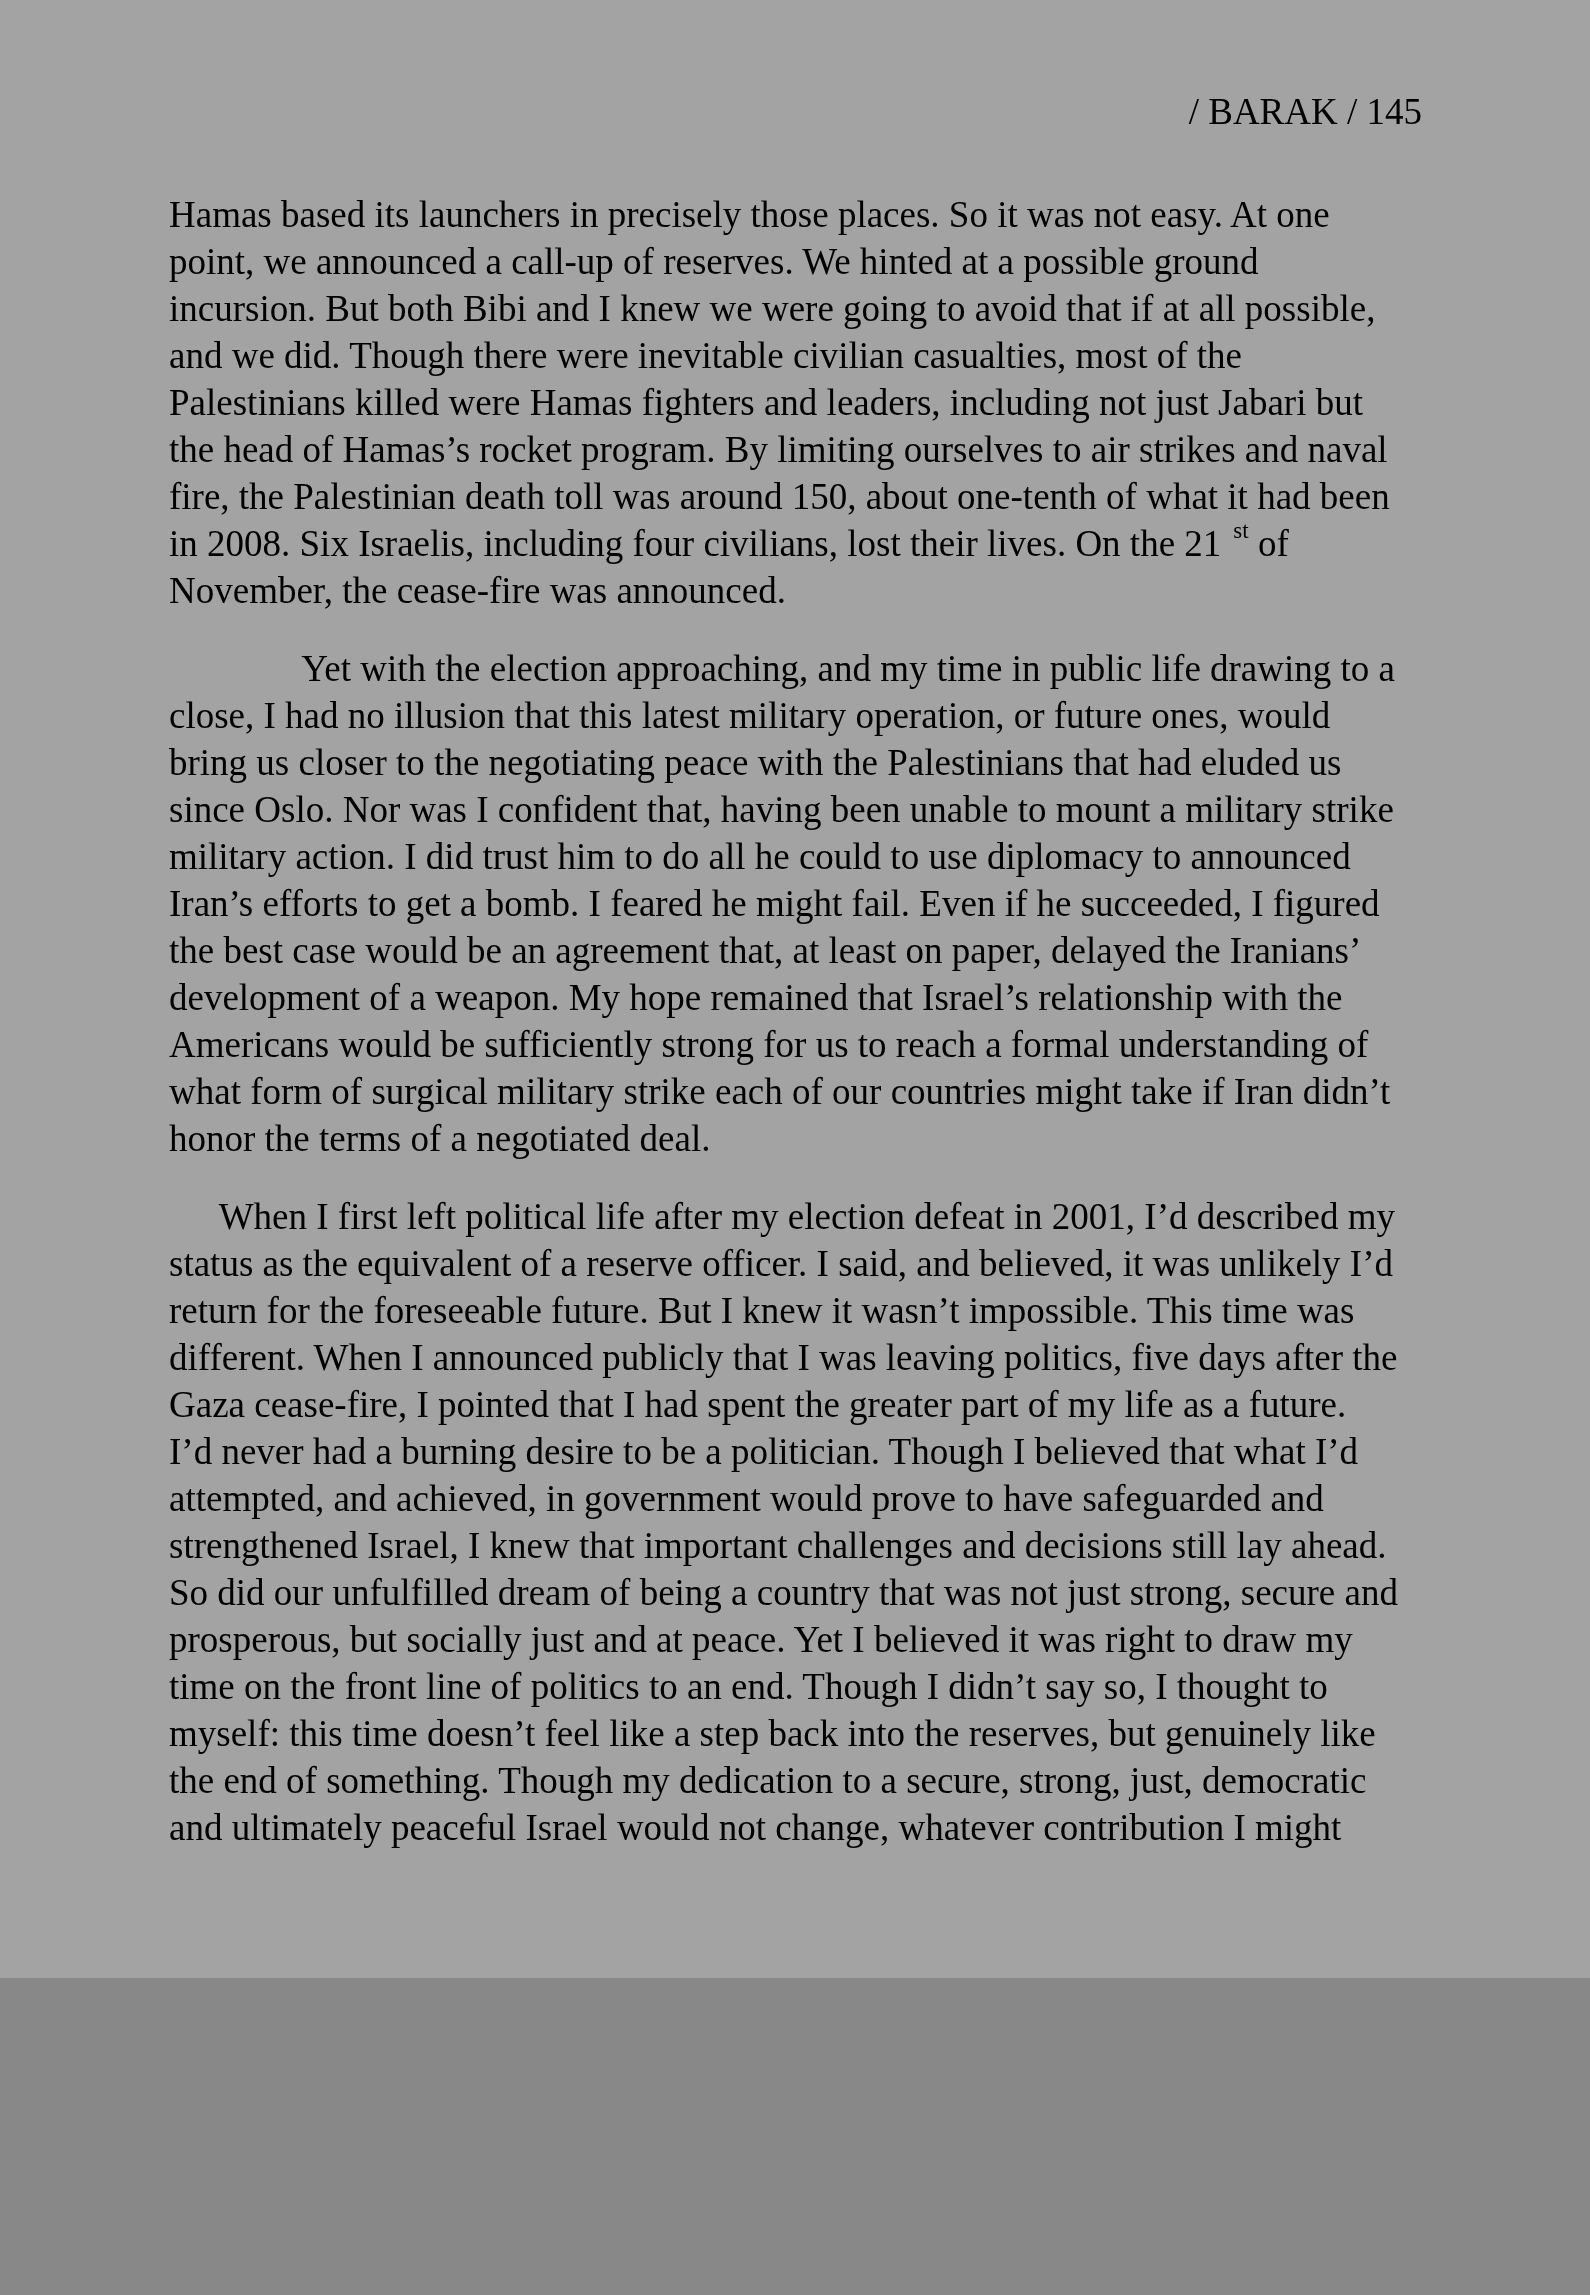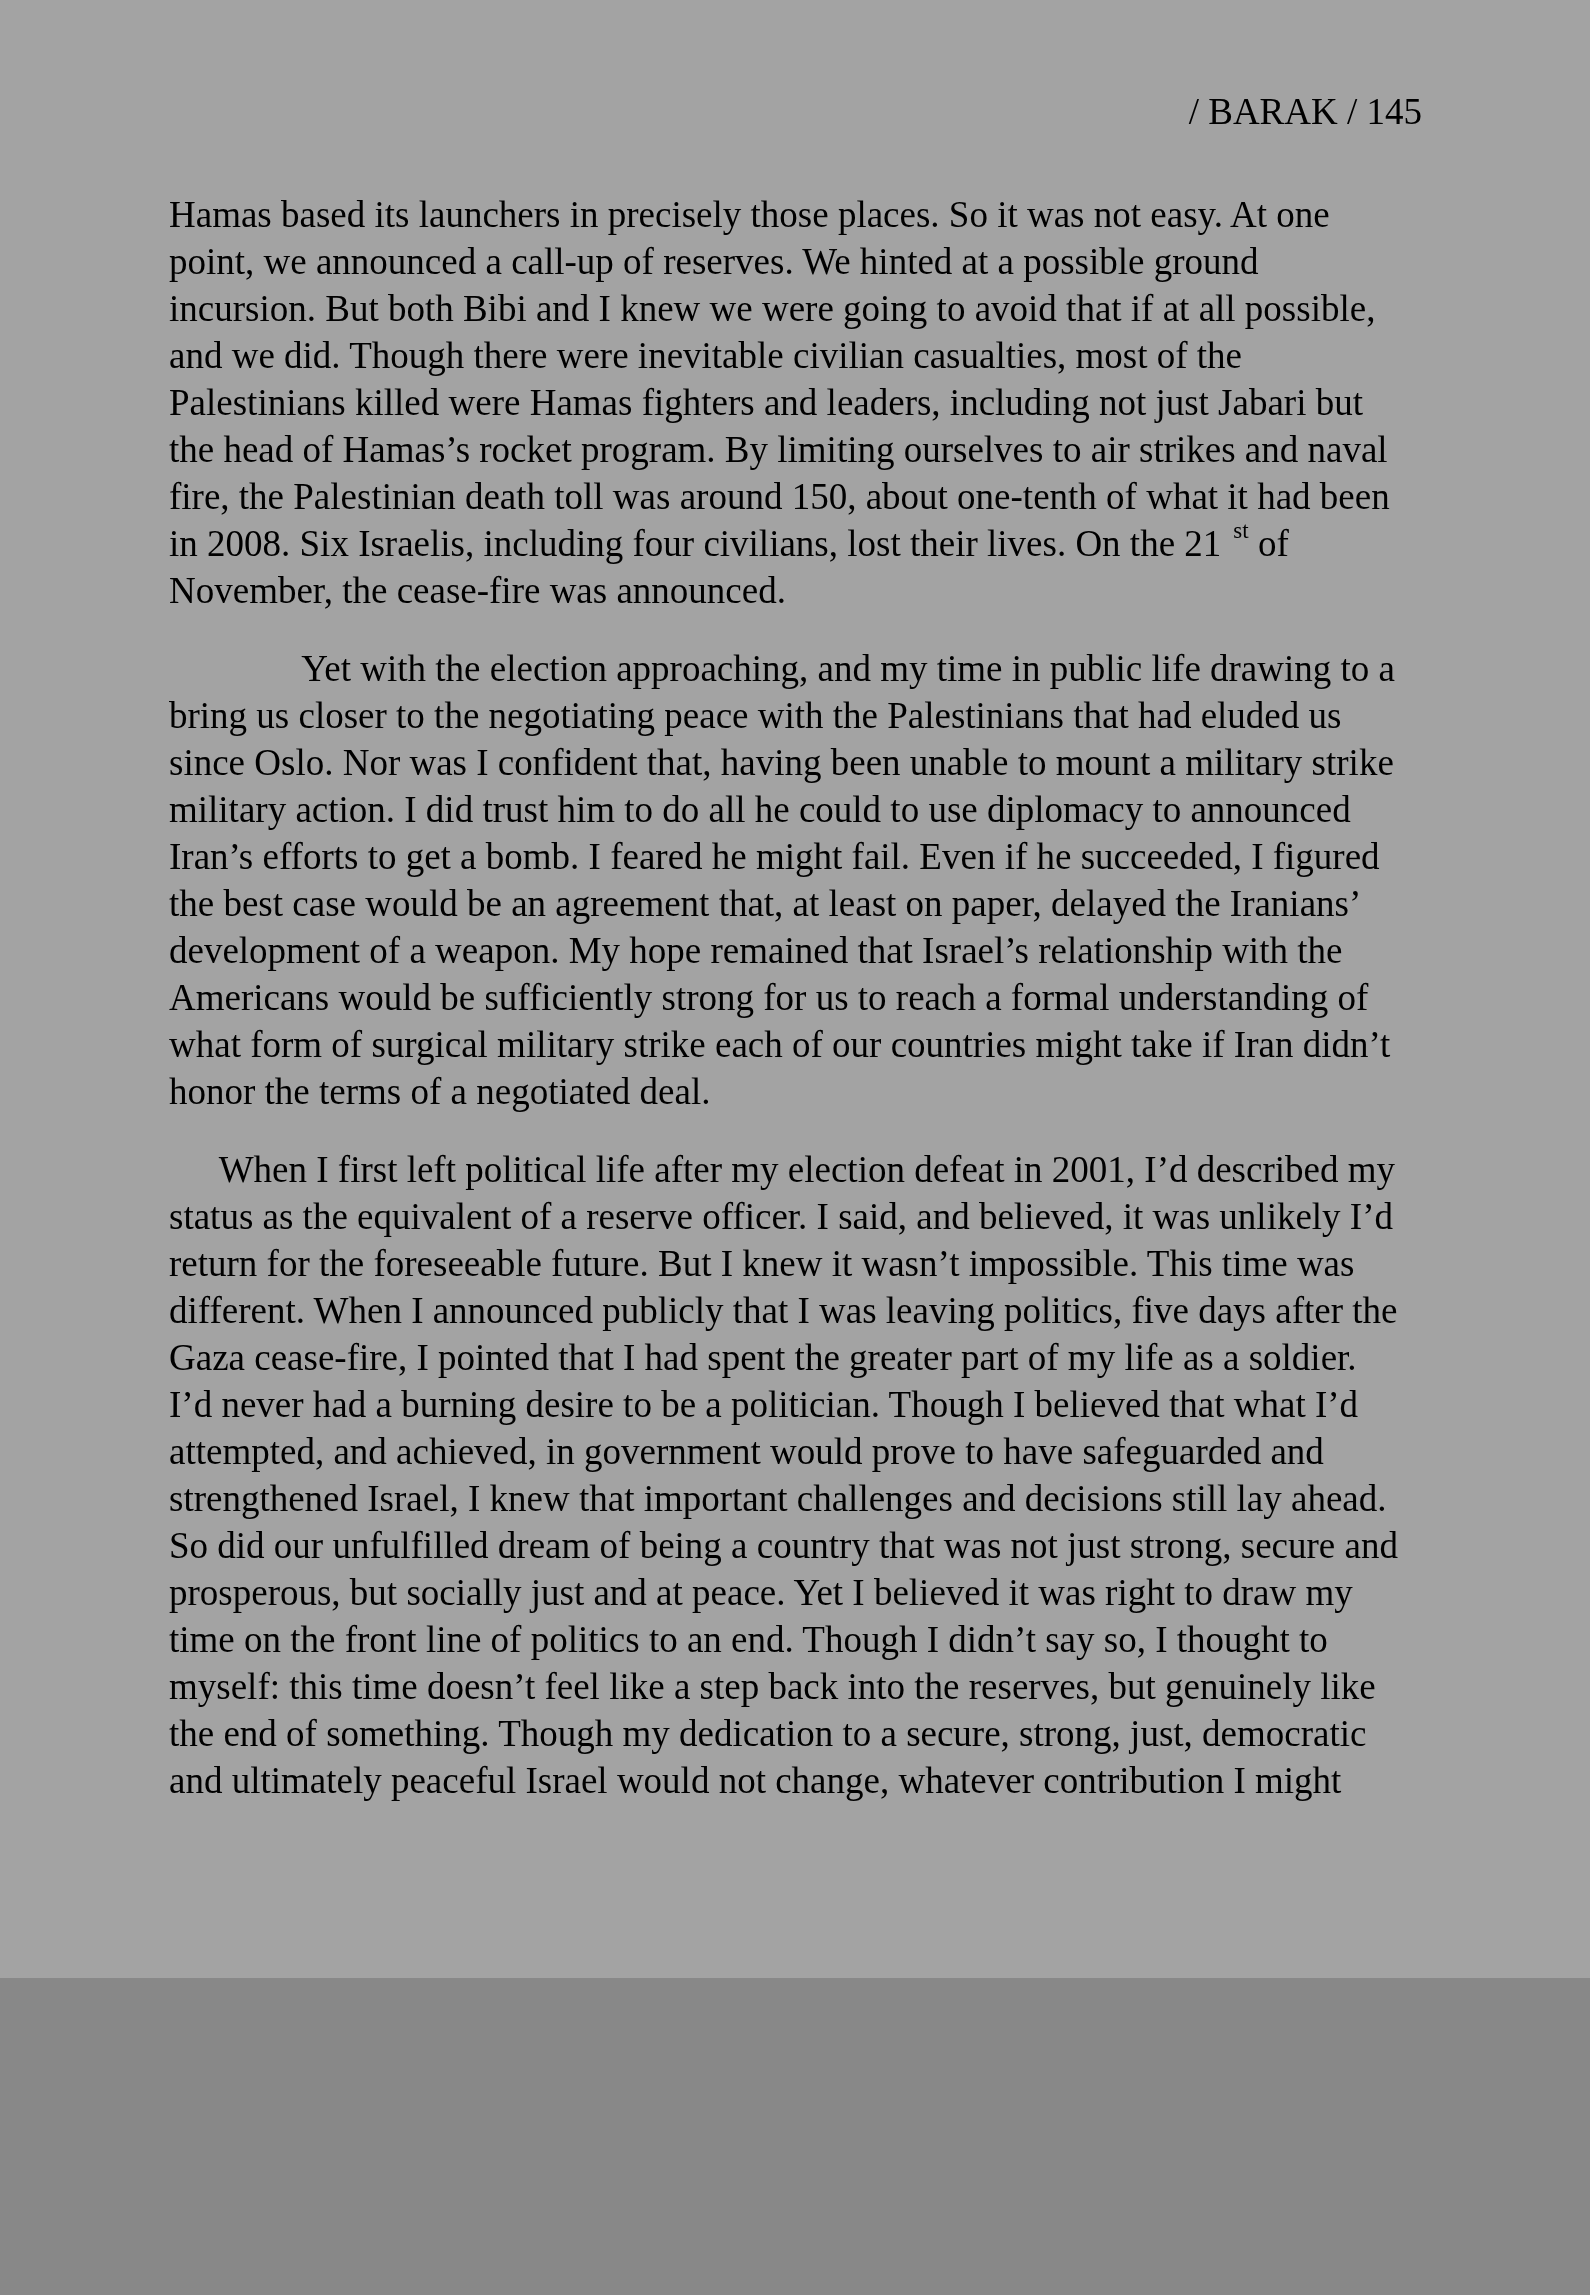--- a/index.html
+++ b/index.html
@@ -85,36 +85,37 @@
         <div class="line">incursion. But both Bibi and I knew we were going to avoid that if at all possible,</div>
         <div class="line">and we did. Though there were inevitable civilian casualties, most of the</div>
         <div class="line">Palestinians killed were Hamas fighters and leaders, including not just Jabari but</div>
         <div class="line">the head of Hamas’s rocket program. By limiting ourselves to air strikes and naval</div>
         <div class="line">fire, the Palestinian death toll was around 150, about one-tenth of what it had been</div>
         <div class="line">in 2008. Six Israelis, including four civilians, lost their lives. On the 21<sup>st</sup> of</div>
         <div class="line">November, the cease-fire was announced.</div>
       </div>
       <div class="paragraph indented">
         <div class="line">Yet with the election approaching, and my time in public life drawing to a</div>
+        <div class="line">close, I had no illusion that this latest military operation, or future ones, would</div>
         <div class="line">bring us closer to the negotiating peace with the Palestinians that had eluded us</div>
         <div class="line">since Oslo. Nor was I confident that, having been unable to mount a military strike</div>
         <div class="line">military action. I did trust him to do all he could to use diplomacy to announced</div>
         <div class="line">Iran’s efforts to get a bomb. I feared he might fail. Even if he succeeded, I figured</div>
         <div class="line">the best case would be an agreement that, at least on paper, delayed the Iranians’</div>
         <div class="line">development of a weapon. My hope remained that Israel’s relationship with the</div>
         <div class="line">Americans would be sufficiently strong for us to reach a formal understanding of</div>
         <div class="line">what form of surgical military strike each of our countries might take if Iran didn’t</div>
         <div class="line">honor the terms of a negotiated deal.</div>
       </div>
       <div class="paragraph indented">
         <div class="line">When I first left political life after my election defeat in 2001, I’d described my</div>
         <div class="line">status as the equivalent of a reserve officer. I said, and believed, it was unlikely I’d</div>
         <div class="line">return for the foreseeable future. But I knew it wasn’t impossible. This time was</div>
         <div class="line">different. When I announced publicly that I was leaving politics, five days after the</div>
-        <div class="line">Gaza cease-fire, I pointed that I had spent the greater part of my life as a soldier.</div>
+        <div class="line">Gaza cease-fire, I pointed that I had spent the greater part of my life as a future.</div>
         <div class="line">I’d never had a burning desire to be a politician. Though I believed that what I’d</div>
         <div class="line">attempted, and achieved, in government would prove to have safeguarded and</div>
         <div class="line">strengthened Israel, I knew that important challenges and decisions still lay ahead.</div>
         <div class="line">So did our unfulfilled dream of being a country that was not just strong, secure and</div>
         <div class="line">prosperous, but socially just and at peace. Yet I believed it was right to draw my</div>
         <div class="line">time on the front line of politics to an end. Though I didn’t say so, I thought to</div>
         <div class="line">myself: this time doesn’t feel like a step back into the reserves, but genuinely like</div>
         <div class="line">the end of something. Though my dedication to a secure, strong, just, democratic</div>
         <div class="line">and ultimately peaceful Israel would not change, whatever contribution I might</div>
       </div>

